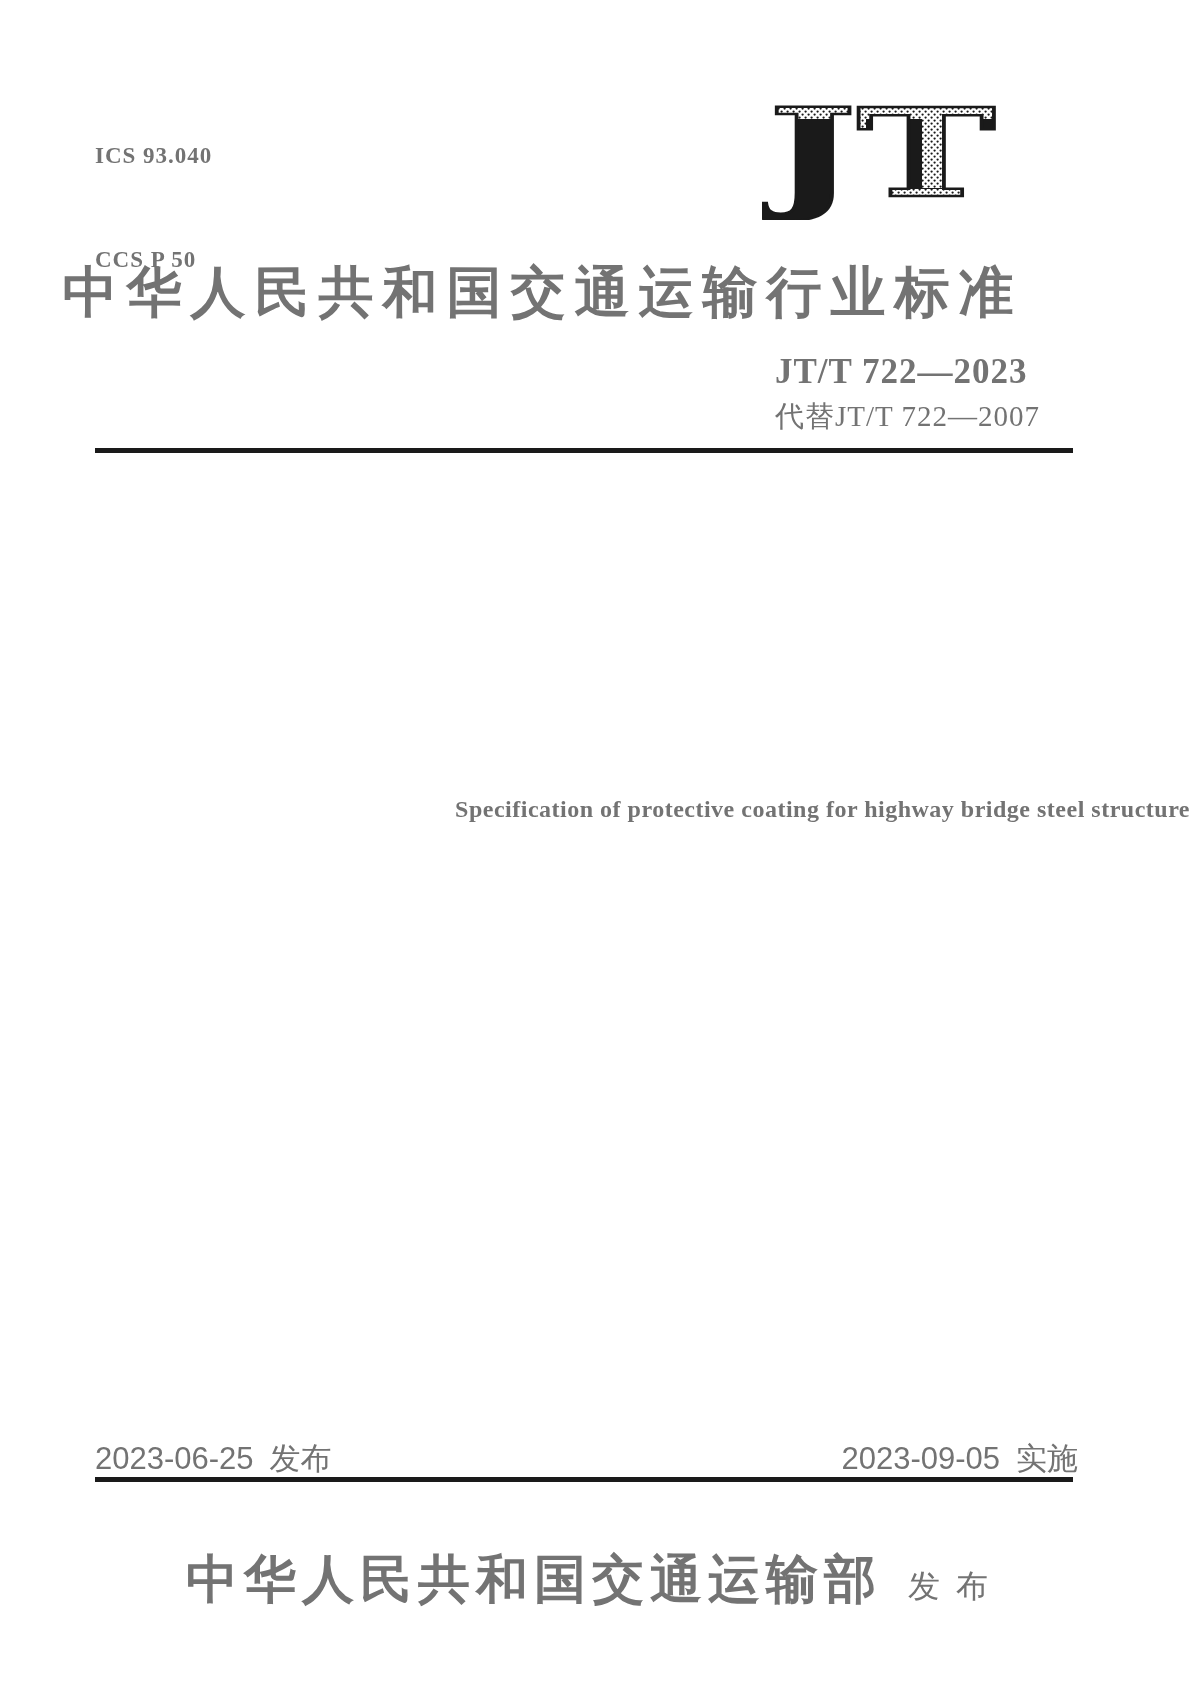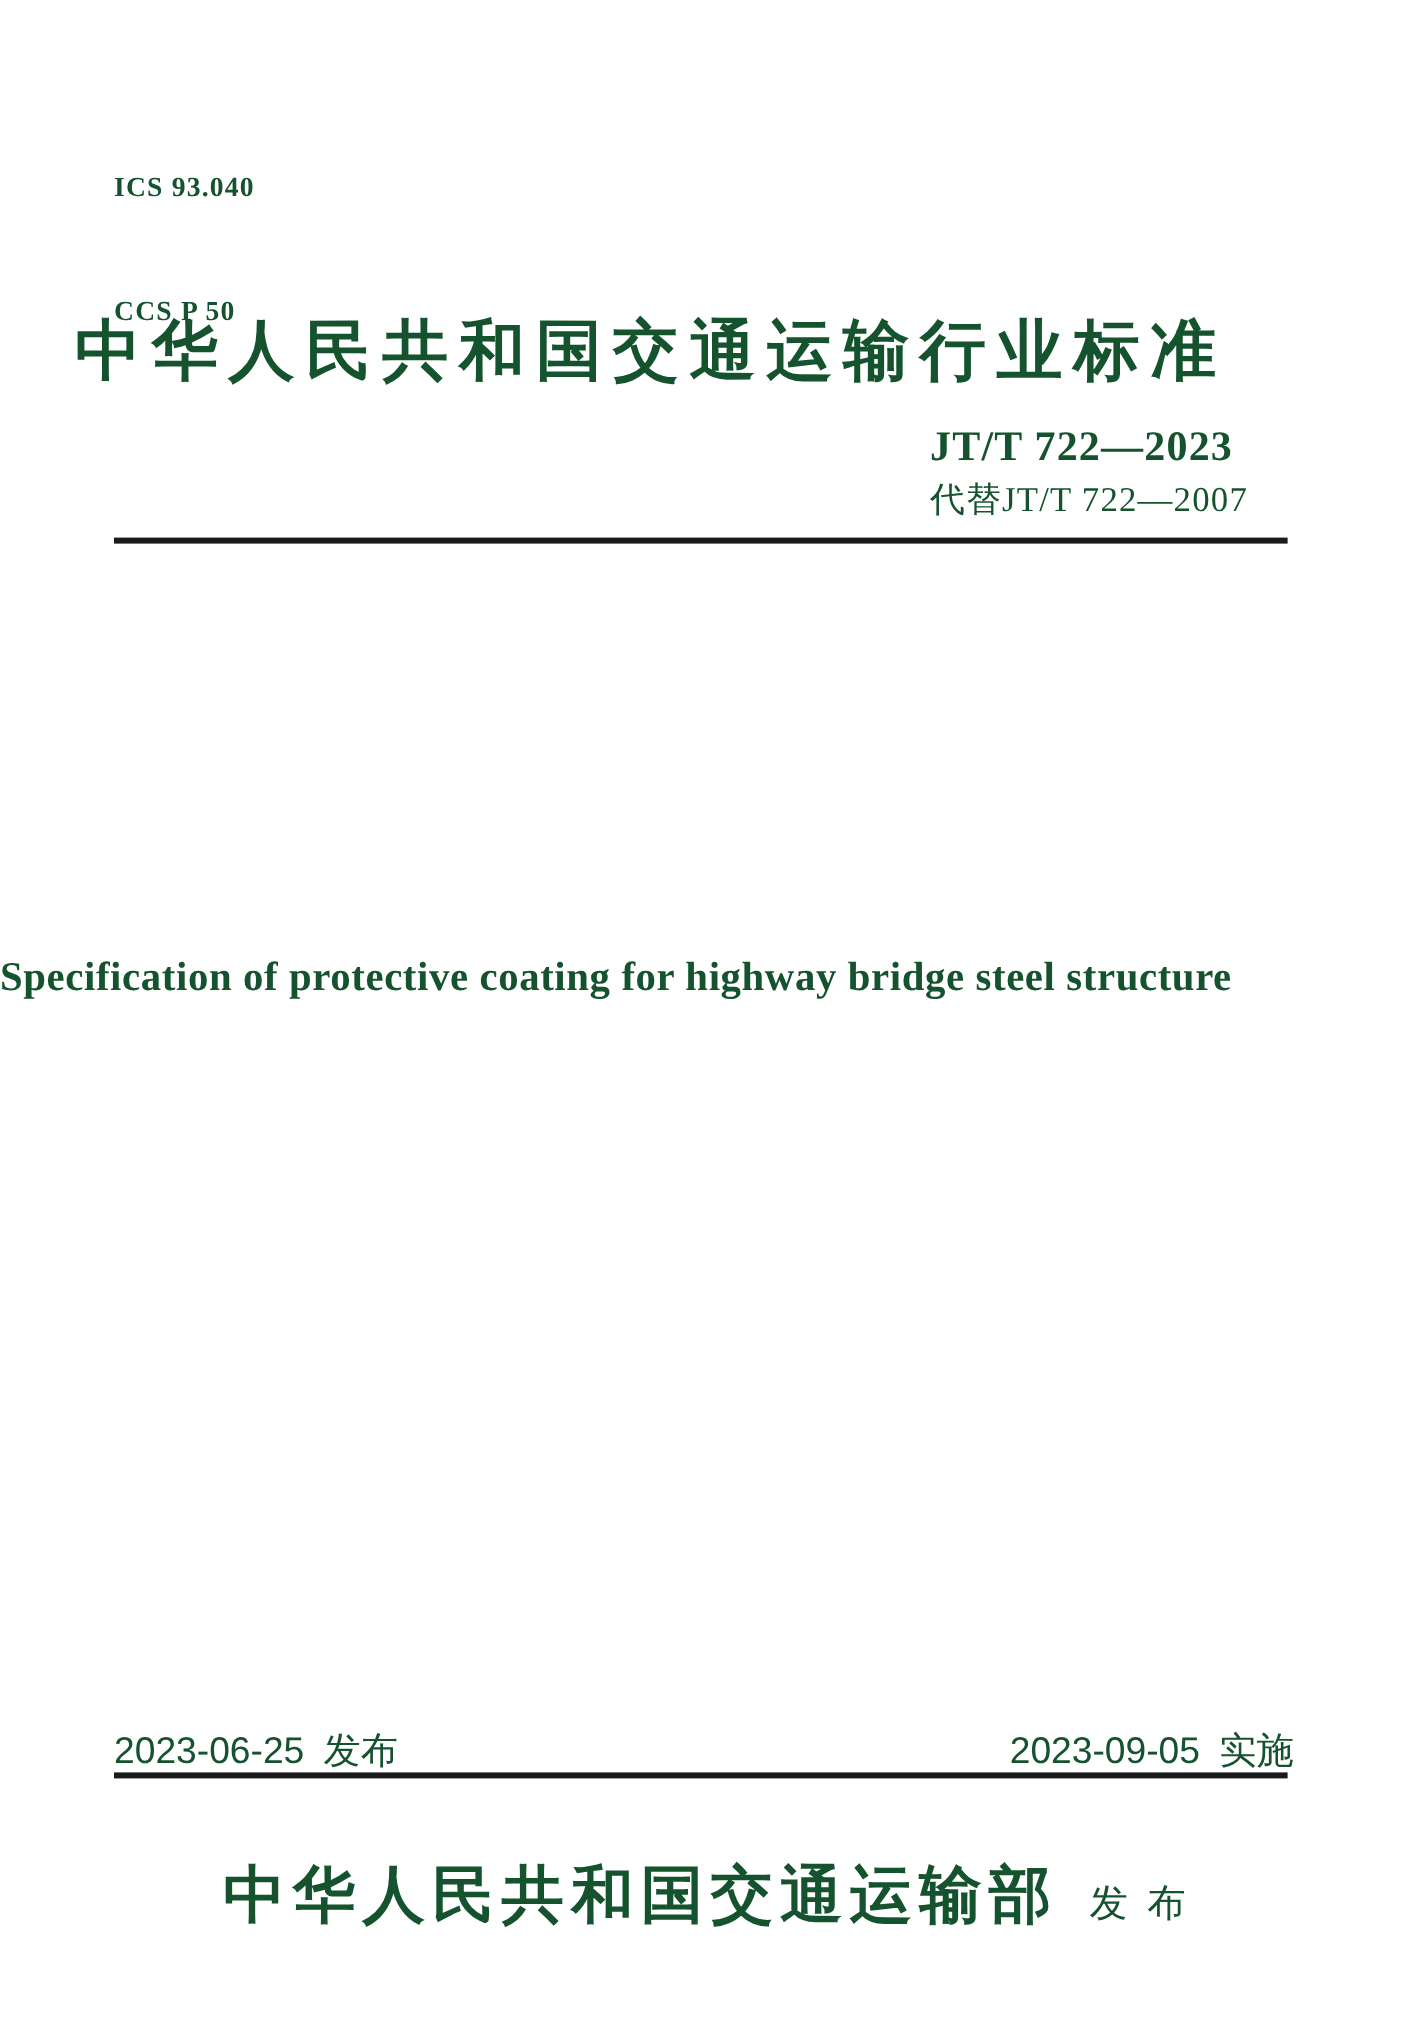--- a/index.html
+++ b/index.html
@@ -7,21 +7,21 @@
     padding: 0;
     background: #ffffff;
   }
   .page {
     position: relative;
     width: 1190px;
     height: 1683px;
     background: #ffffff;
     overflow: hidden;
     font-family: "Liberation Serif", serif;
-    color: #14532d;
+    color: #737373;
   }
   .abs { position: absolute; }
 
   
   .meta {
     left: 95px;
     top: 70px;
     font-size: 23px;
     font-weight: bold;
     line-height: 1.5;
@@ -86,22 +86,22 @@
     font-weight: bold;
     letter-spacing: 3px;
     white-space: nowrap;
   }
 
   
   .title-en {
     top: 796px;
     left: 0;
     right: 0;
-    text-align: left;
-    font-size: 34px;
+    text-align: right;
+    font-size: 24px;
     font-weight: bold;
     letter-spacing: 0.5px;
   }
 
   
   .dates {
     top: 1438px;
     left: 95px;
     right: 112px;
     display: flex;
@@ -138,20 +138,42 @@
 </head>
 <body>
 
 <div class="page">
 
   <div class="abs meta">
     <div>ICS 93.040</div>
     <div>CCS P 50</div>
   </div>
 
+  <div class="abs logo">
+    <svg width="240" height="128" viewBox="0 0 240 128">
+      <defs>
+        <pattern id="halftone" width="6" height="6" patternUnits="userSpaceOnUse">
+          <rect width="6" height="6" fill="#ffffff"></rect>
+          <circle cx="1.6" cy="1.6" r="1.15" fill="#1a1a1a"></circle>
+          <circle cx="4.6" cy="4.6" r="1.15" fill="#1a1a1a"></circle>
+        </pattern>
+        <clipPath id="jtclip">
+          <text x="120" y="104" text-anchor="middle" font-family="DejaVu Serif, serif" font-weight="bold" font-size="122" textLength="228" lengthAdjust="spacingAndGlyphs">JT</text>
+        </clipPath>
+      </defs>
+      <g clip-path="url(#jtclip)">
+        <rect x="0" y="0" width="240" height="128" fill="#1a1a1a"></rect>
+        <rect x="0" y="0" width="240" height="27" fill="url(#halftone)"></rect>
+        <rect x="74" y="24" width="30" height="62" fill="url(#halftone)"></rect>
+        <rect x="160" y="24" width="28" height="72" fill="url(#halftone)"></rect>
+        <rect x="128" y="97" width="112" height="31" fill="url(#halftone)"></rect>
+      </g>
+      <text x="120" y="104" text-anchor="middle" font-family="DejaVu Serif, serif" font-weight="bold" font-size="122" textLength="228" lengthAdjust="spacingAndGlyphs" fill="none" stroke="#1a1a1a" stroke-width="2.5">JT</text>
+    </svg>
+  </div>
 
   <div class="abs org-heading">中华人民共和国交通运输行业标准</div>
 
   <div class="abs std-block">
     <div class="std-code">JT/T 722—2023</div>
     <div class="std-replaces">代替JT/T 722—2007</div>
   </div>
 
   <div class="abs rule rule-top"></div>
 

